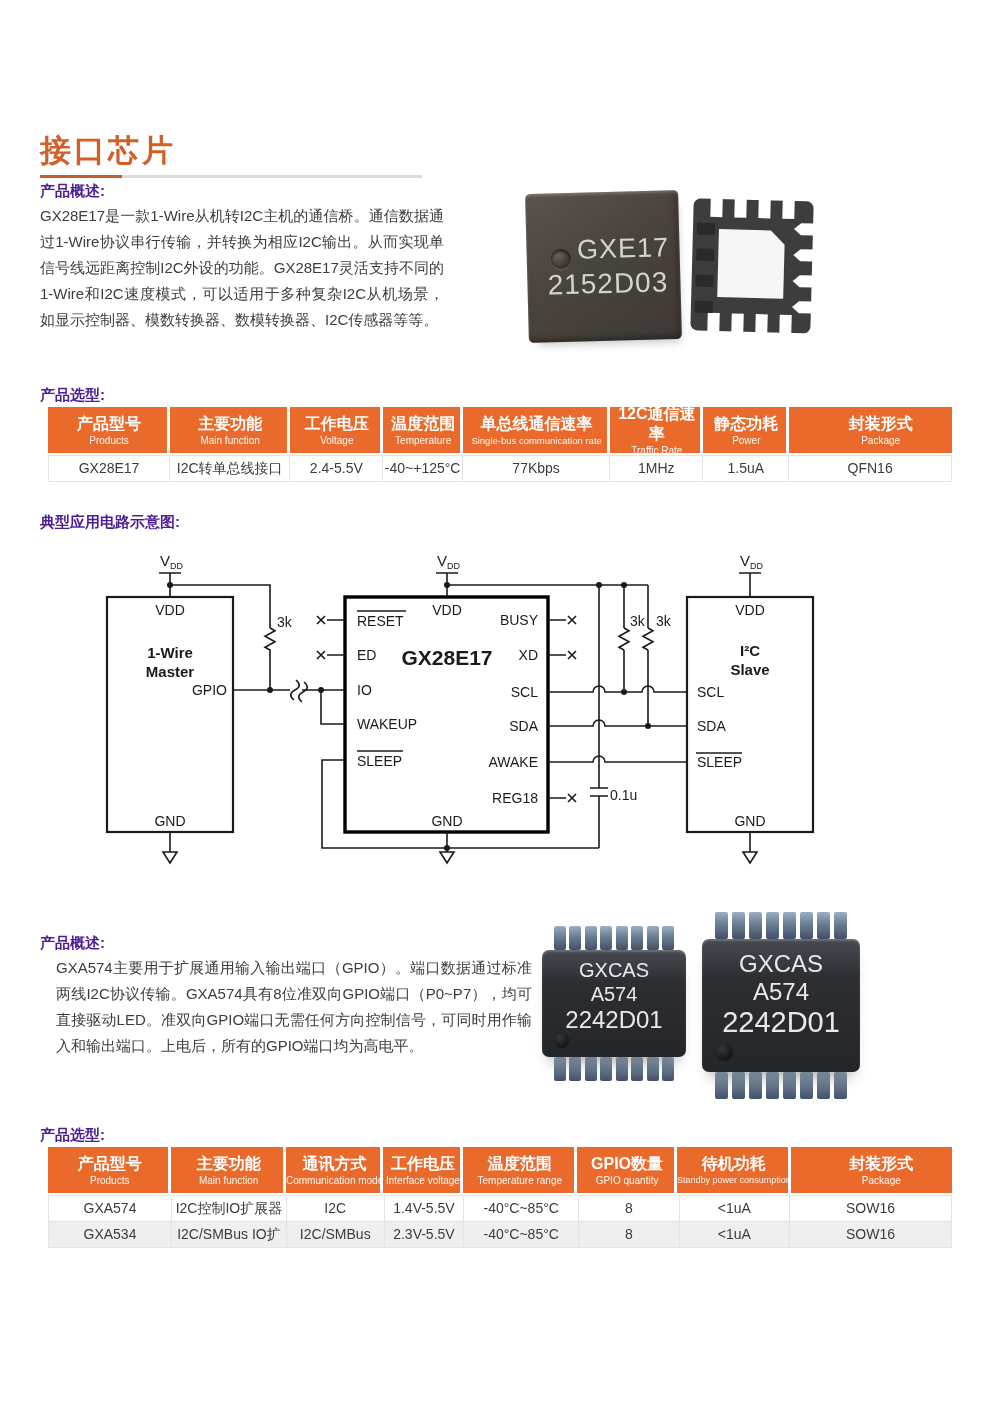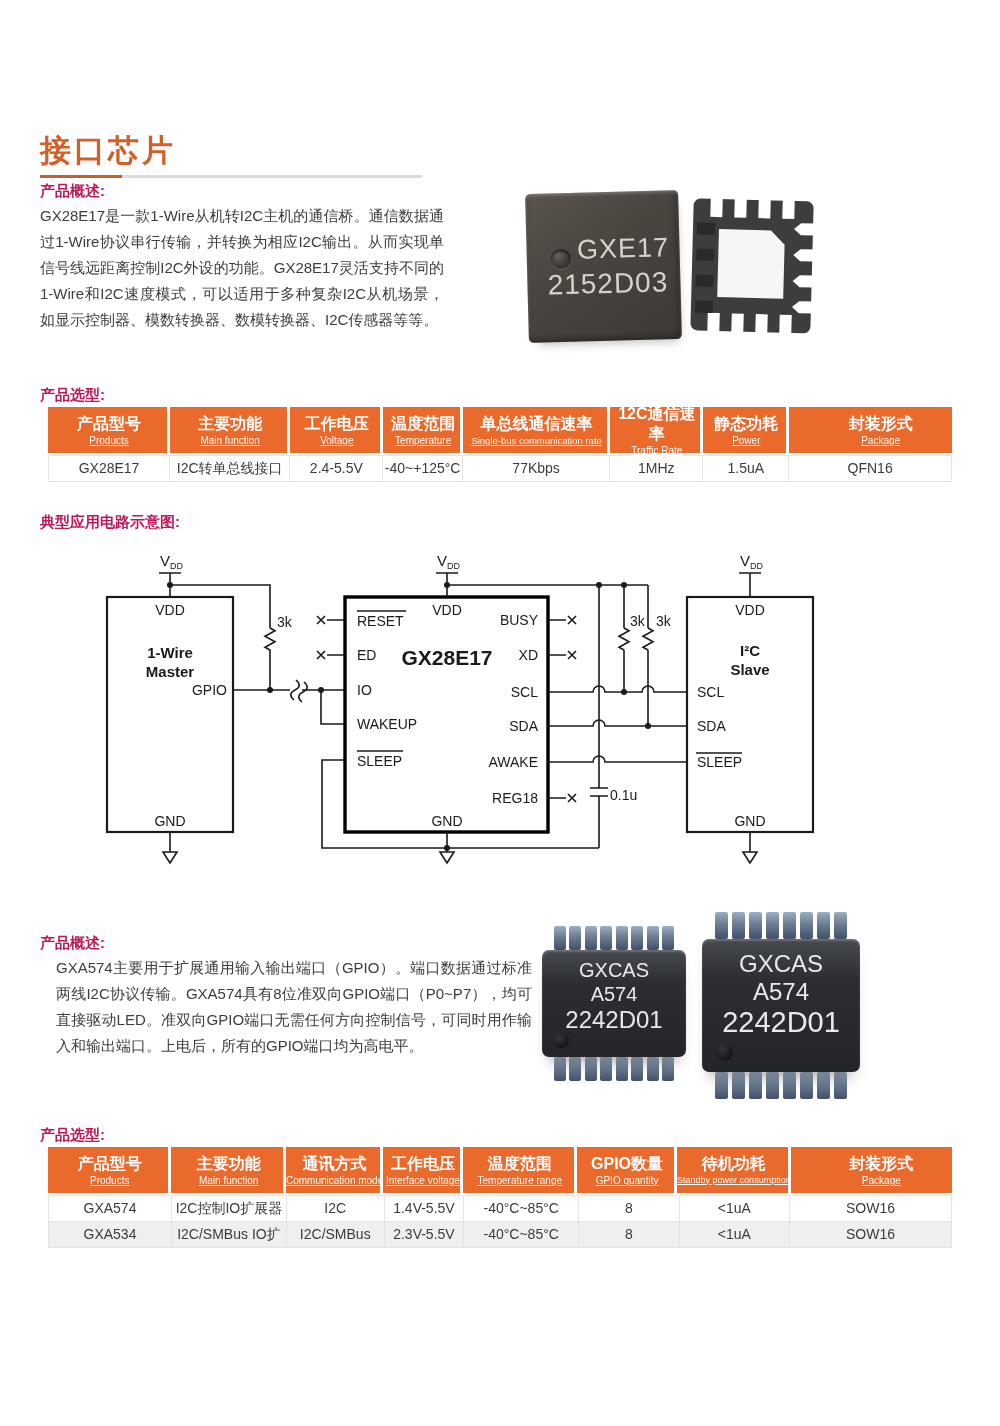--- a/index.html
+++ b/index.html
@@ -4,38 +4,38 @@
 <style>
   html,body{margin:0;padding:0;background:#fff;}
   .page{position:relative;width:1000px;height:1426px;background:#ffffff;overflow:hidden;
         font-family:"Liberation Sans","DejaVu Sans",sans-serif;}
 
   
   .page-title{position:absolute;left:40px;top:130px;font-size:31px;font-weight:700;
               color:#d15f27;letter-spacing:3px;}
   .title-rule{position:absolute;left:40px;top:175px;width:382px;height:3px;background:#dcdcdc;}
   .title-rule-accent{position:absolute;left:0;top:0;width:82px;height:3px;background:#c75d28;}
-  .sec-label{position:absolute;font-size:15px;font-weight:700;color:#be185d;}
+  .sec-label{position:absolute;font-size:15px;font-weight:700;color:#4c1d95;}
 
   
   .para{position:absolute;font-size:15px;line-height:26px;color:#3d3d3d;text-align:justify;}
   .para1{left:40px;top:203px;width:404px;}
   .para2{left:56px;top:955px;width:476px;}
 
   
   .tbl{position:absolute;left:48px;width:904px;}
   .tbl-hdr{display:grid;border-radius:11px;}
   .t1 .tbl-hdr,.t1 .tbl-row{grid-template-columns:13.5fr 13.3fr 10.3fr 8.8fr 16.3fr 10.3fr 9.5fr 18fr;}
   .t2 .tbl-hdr,.t2 .tbl-row{grid-template-columns:13.7fr 12.7fr 10.8fr 8.8fr 12.7fr 11.1fr 12.2fr 17.9fr;}
   .hcell{background:#e96a2b;color:#fff;text-align:center;height:46px;
          display:flex;flex-direction:column;justify-content:center;
          box-shadow:inset -3px 0 0 #ffffff;}
   .hcell:last-child{box-shadow:none;padding-left:20px;}
   .hzh{font-size:16px;font-weight:700;line-height:20px;}
-  .hen{font-size:10px;line-height:13px;opacity:.95;white-space:nowrap;text-decoration:underline;}
+  .hen{font-size:10px;line-height:13px;opacity:.95;white-space:nowrap;}
   .t1 .hcell:nth-child(5) .hen{font-size:9.5px;}
   .t2 .hcell:nth-child(7) .hen{font-size:9px;}
   .tbl-row{display:grid;margin-top:2px;}
   .dcell{background:#fff;border-top:1px solid #e4e4e4;border-bottom:1px solid #e4e4e4;
          border-right:1px solid #e4e4e4;font-size:14px;color:#3b3b3b;text-align:center;
          height:25px;line-height:25px;overflow:hidden;}
   .tbl-row .dcell:first-child{border-left:1px solid #e4e4e4;}
   .tbl-row.alt .dcell{background:#efefef;}
   .tbl-row + .tbl-row{margin-top:0;}
   .tbl-row + .tbl-row .dcell{border-top:none;}

